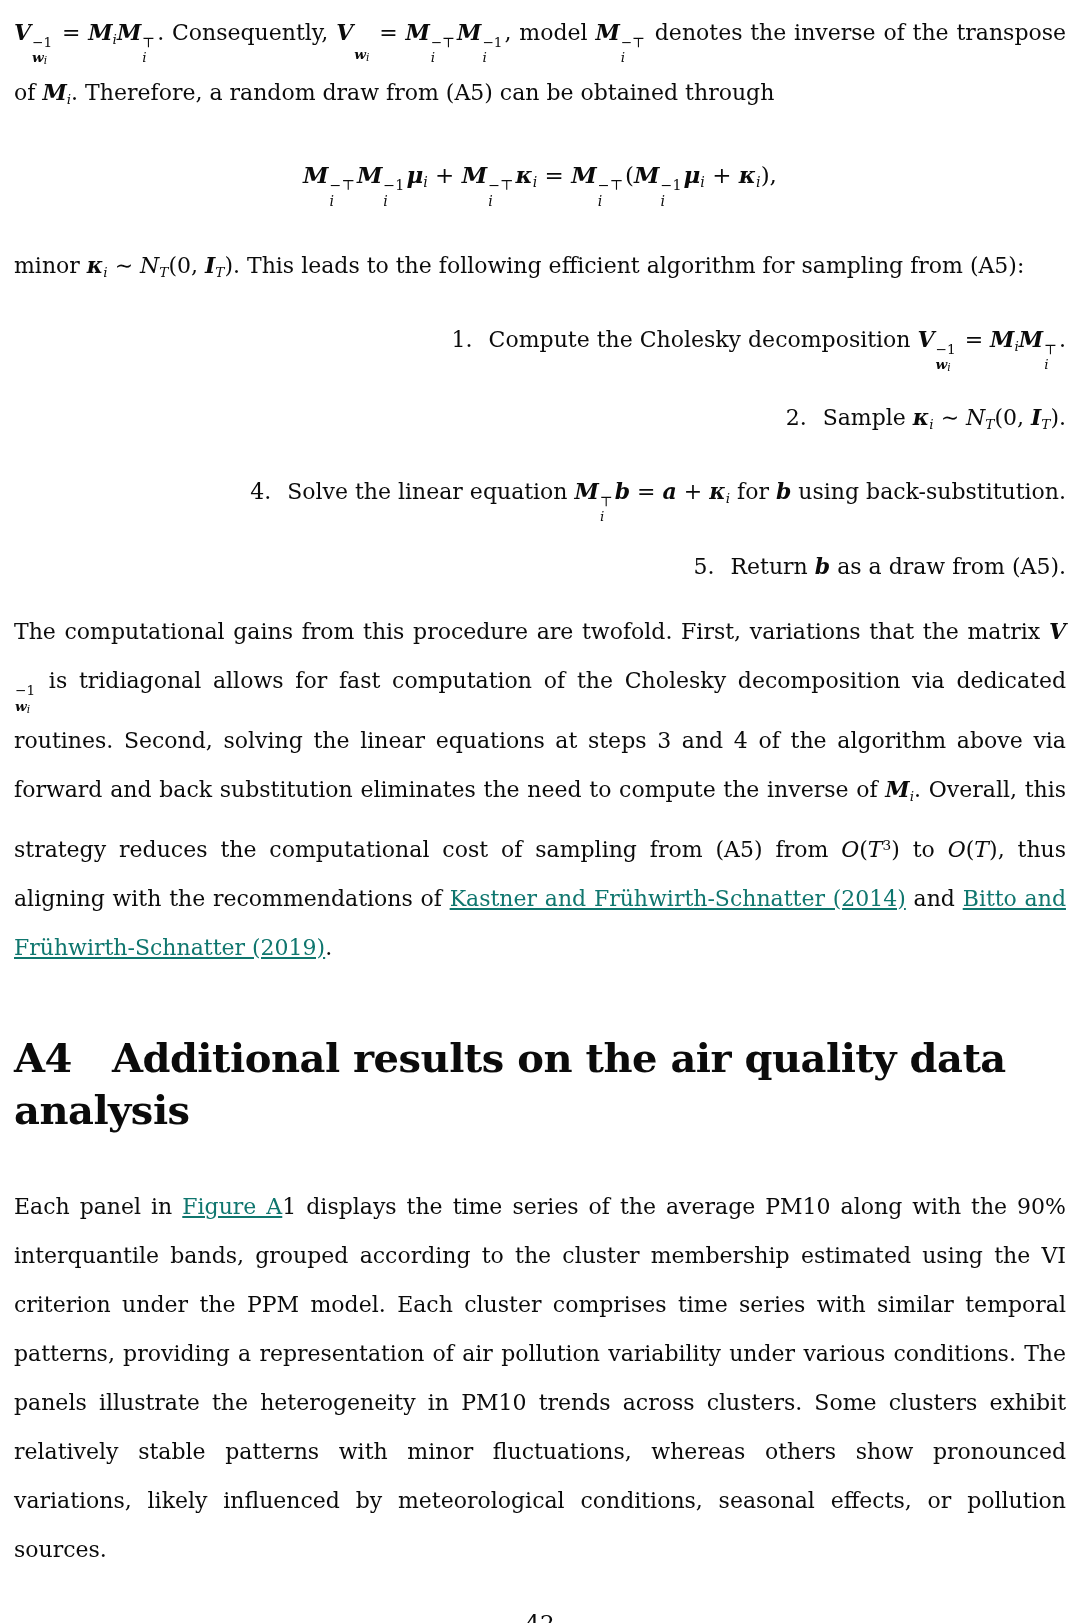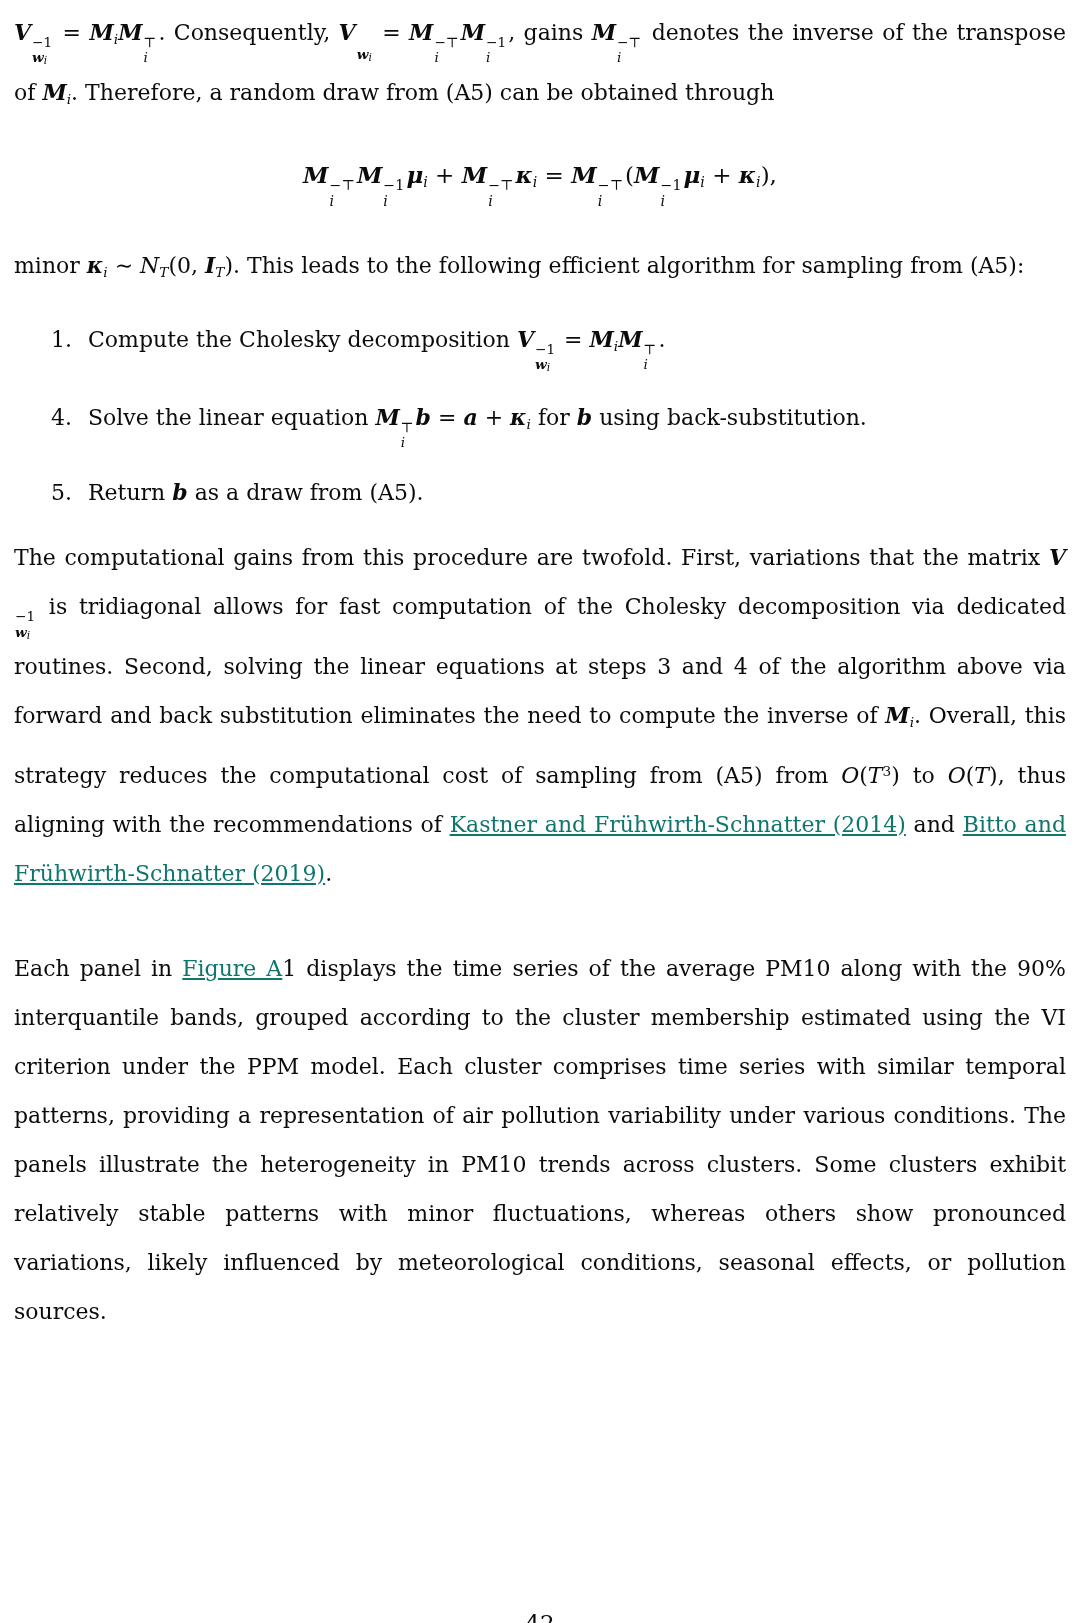--- a/index.html
+++ b/index.html
@@ -19,21 +19,21 @@
     text-align:justify;
     line-height:49px;
   }
   .eq{
     margin-top:22px;
     text-align:center;
     line-height:58px;
     font-size:23px;
   }
   .mt-where{margin-top:30px;}
-  .alg{margin-top:14px;}
+  .alg{margin-top:14px;text-align:right;}
   .alg-item{
     padding-left:37px;
     margin-top:18px;
     line-height:49px;
   }
   .alg-item .num{margin-right:16px;}
   .gains{margin-top:16px;}
   .section{
     margin:60px 0 0 0;
     font-size:40px;
@@ -87,21 +87,21 @@
           <span class="stk-l"><span class="i">i</span></span>
         </span><span>.  Consequently, </span><span class="bi">V</span><span class="stk">
           <span class="stk-l"><span> </span></span>
           <span class="stk-l"><span class="bi">w</span><span class="i sub2">i</span></span>
         </span><span> = </span><span class="bi">M</span><span class="stk">
           <span class="stk-l"><span>−⊤</span></span>
           <span class="stk-l"><span class="i">i</span></span>
         </span><span class="bi">M</span><span class="stk">
           <span class="stk-l"><span>−1</span></span>
           <span class="stk-l"><span class="i">i</span></span>
-        </span><span>, gains </span><span class="bi">M</span><span class="stk">
+        </span><span>, model </span><span class="bi">M</span><span class="stk">
           <span class="stk-l"><span>−⊤</span></span>
           <span class="stk-l"><span class="i">i</span></span>
         </span><span> denotes the inverse of the transpose of </span><span class="bi">M</span><span class="i sub">i</span><span>. Therefore, a random draw from (A5) can be obtained through</span></p>
 
     <div class="eq"><span class="bi">M</span><span class="stk">
           <span class="stk-l"><span>−⊤</span></span>
           <span class="stk-l"><span class="i">i</span></span>
         </span><span class="bi">M</span><span class="stk">
           <span class="stk-l"><span>−1</span></span>
           <span class="stk-l"><span class="i">i</span></span>
@@ -122,34 +122,40 @@
       <div class="alg-item">
         <span class="num">1.</span><span class="step-text"><span>Compute the Cholesky decomposition </span><span class="bi">V</span><span class="stk">
               <span class="stk-l"><span>−1</span></span>
               <span class="stk-l"><span class="bi">w</span><span class="i sub2">i</span></span>
             </span><span> = </span><span class="bi">M</span><span class="i sub">i</span><span class="bi">M</span><span class="stk">
               <span class="stk-l"><span>⊤</span></span>
               <span class="stk-l"><span class="i">i</span></span>
             </span><span>.</span></span>
       </div>
       <div class="alg-item">
+        <span class="num">2.</span><span class="step-text"><span>Sample </span><span class="bi">κ</span><span class="i sub">i</span><span> ∼ </span><span class="cal">N</span><span class="i sub">T</span><span>(0, </span><span class="bi">I</span><span class="i sub">T</span><span>).</span></span>
+      </div>
+      <div class="alg-item">
         <span class="num">4.</span><span class="step-text"><span>Solve the linear equation </span><span class="bi">M</span><span class="stk">
               <span class="stk-l"><span>⊤</span></span>
               <span class="stk-l"><span class="i">i</span></span>
             </span><span class="bi">b</span><span> = </span><span class="bi">a</span><span> + </span><span class="bi">κ</span><span class="i sub">i</span><span> for </span><span class="bi">b</span><span> using back-substitution.</span></span>
       </div>
       <div class="alg-item">
         <span class="num">5.</span><span class="step-text"><span>Return </span><span class="bi">b</span><span> as a draw from (A5).</span></span>
       </div>
     </div>
 
     <p class="para gains"><span>The computational gains from this procedure are twofold.  First, variations that the matrix </span><span class="bi">V</span><span class="stk">
           <span class="stk-l"><span>−1</span></span>
           <span class="stk-l"><span class="bi">w</span><span class="i sub2">i</span></span>
         </span><span> is tridiagonal allows for fast computation of the Cholesky decomposition via dedicated routines.  Second, solving the linear equations at steps 3 and 4 of the algorithm above via forward and back substitution eliminates the need to compute the inverse of </span><span class="bi">M</span><span class="i sub">i</span><span>.  Overall, this strategy reduces the computational cost of sampling from (A5) from </span><span class="cal">O</span><span>(</span><span class="i">T</span><span class="sup">3</span><span>) to </span><span class="cal">O</span><span>(</span><span class="i">T</span><span>), thus aligning with the recommendations of </span><span class="link">Kastner and Frühwirth-Schnatter (2014)</span><span> and </span><span class="link">Bitto and Frühwirth-Schnatter (2019)</span><span>.</span></p>
 
+    <h2 class="section">
+      <span class="sec-num">A4</span><span class="sec-title">Additional results on the air quality data analysis</span>
+    </h2>
 
     <p class="para fig-a1"><span>Each panel in </span><span class="link">Figure A</span><span>1 displays the time series of the average PM10 along with the 90% interquantile bands, grouped according to the cluster membership estimated using the VI criterion under the PPM model. Each cluster comprises time series with similar temporal patterns, providing a representation of air pollution variability under various conditions.  The panels illustrate the heterogeneity in PM10 trends across clusters.  Some clusters exhibit relatively stable patterns with minor fluctuations, whereas others show pronounced variations, likely influenced by meteorological conditions, seasonal effects, or pollution sources.</span></p>
 
   </div>
 
   <div class="page-num">42</div>
 </div>
 
 </body></html>

